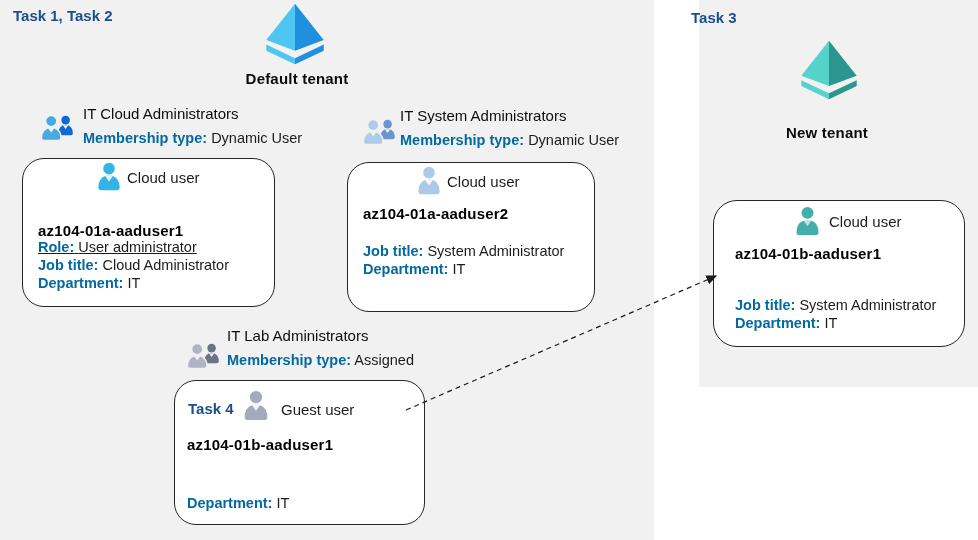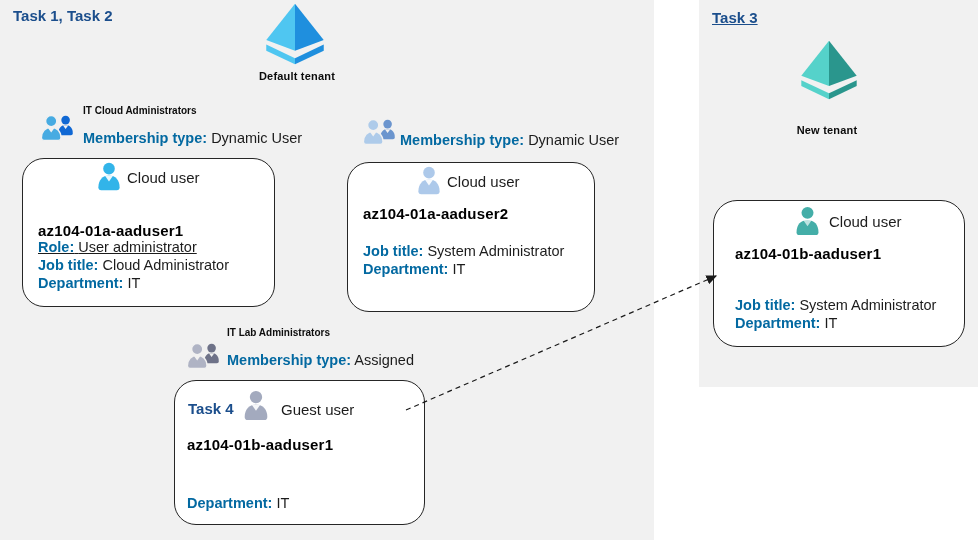--- a/index.html
+++ b/index.html
@@ -1,22 +1,22 @@
 <!DOCTYPE html>
 <html><head>
 <meta charset="utf-8">
 <style>
   html,body{margin:0;padding:0;}
   body{font-family:"Liberation Sans",sans-serif;background:#ffffff;}
   #canvas{position:relative;width:978px;height:540px;background:#ffffff;overflow:hidden;color:#161616;}
   .abs{position:absolute;}
   .region{position:absolute;background:#F1F1F1;}
   .task-label{position:absolute;font-size:15px;font-weight:bold;color:#1B4E8C;white-space:nowrap;}
-  .tenant-title{position:absolute;font-size:11px;font-weight:bold;color:#0b0b0b;text-align:center;letter-spacing:.2px;white-space:nowrap;}
-  .group-name{position:absolute;font-size:10px;font-weight:bold;color:#0d0d0d;white-space:nowrap;}
+  .tenant-title{position:absolute;font-size:15px;font-weight:bold;color:#0b0b0b;text-align:center;letter-spacing:.2px;white-space:nowrap;}
+  .group-name{position:absolute;font-size:15px;font-weight:normal;color:#0d0d0d;white-space:nowrap;}
   .member-line{position:absolute;font-size:14.5px;color:#1c1c1c;white-space:nowrap;}
   .member-line b,.detail b{color:#0369a1;}
   .user-box{position:absolute;background:#ffffff;border:1.4px solid #262626;border-radius:22px;}
   .user-type{position:absolute;font-size:15px;color:#1c1c1c;white-space:nowrap;}
   .username{position:absolute;font-size:15px;font-weight:bold;color:#000;white-space:nowrap;letter-spacing:.2px;}
   .detail{position:absolute;font-size:14.5px;color:#1c1c1c;white-space:nowrap;}
   .overlay{position:absolute;left:0;top:0;pointer-events:none;}
   svg{display:block;}
 </style>
 </head>
@@ -95,20 +95,21 @@
         <path d="M25.6,12.6 C21.2,12.6 18.4,15.8 18.4,20.7 C18.4,22 19.1,22.7 20.4,22.7 L30.8,22.7 C32.1,22.7 32.8,22 32.8,20.7 C32.8,15.8 30,12.6 25.6,12.6 Z"></path>
       </g>
       <polygon points="22.9,12.7 28.3,12.7 25.6,16.5" fill="#F1F1F1"></polygon>
       <g stroke="#F1F1F1" stroke-width="1.4" fill="#AECBEA">
         <circle cx="11.2" cy="8.6" r="5.6"></circle>
         <path d="M11.2,14.8 C5.2,14.8 1.4,19 1.4,25.3 C1.4,27 2.3,27.9 4,27.9 L18.4,27.9 C20.1,27.9 21,27 21,25.3 C21,19 17.2,14.8 11.2,14.8 Z"></path>
       </g>
       <polygon points="7.6,15 14.8,15 11.2,20" fill="#F1F1F1"></polygon>
     </svg>
   </div>
+  <div class="group-name" style="left:400px;top:107px;">IT System Administrators</div>
   <div class="member-line" style="left:400px;top:132px;">
     <b>Membership type:</b>
     <span>Dynamic User</span>
   </div>
 
   <div class="user-box" style="left:347px;top:162px;width:246px;height:148px;"></div>
   <div class="abs" style="left:416px;top:166px;">
     <svg width="26" height="30" viewBox="0 0 24 28">
       <g fill="#ADC9EA">
         <circle cx="12" cy="6.2" r="5.4"></circle>
@@ -159,21 +160,21 @@
       <polygon points="8.1,12.7 15.9,12.7 12,18.2" fill="#ffffff" fill-opacity="0.9"></polygon>
     </svg>
   </div>
   <div class="user-type" style="left:281px;top:401px;">Guest user</div>
   <div class="username" style="left:187px;top:436px;">az104-01b-aaduser1</div>
   <div class="detail" style="left:187px;top:495px;">
     <b>Department:</b>
     <span>IT</span>
   </div>
 
-  <div class="task-label" style="left:712px;top:9px;text-decoration:underline;">Task 3</div>
+  <div class="task-label" style="left:691px;top:9px;">Task 3</div>
 
   <div class="abs" style="left:794px;top:40px;">
     <svg width="70" height="60" viewBox="0 0 96 82">
       <g fill="#55D2CA">
         <polygon points="48,1 10,49 48,63"></polygon>
         <polygon points="10,55 48,73 48,81 10,63"></polygon>
       </g>
       <g fill="#2A968D">
         <polygon points="48,1 86,49 48,63"></polygon>
         <polygon points="86,55 48,73 48,81 86,63"></polygon>

